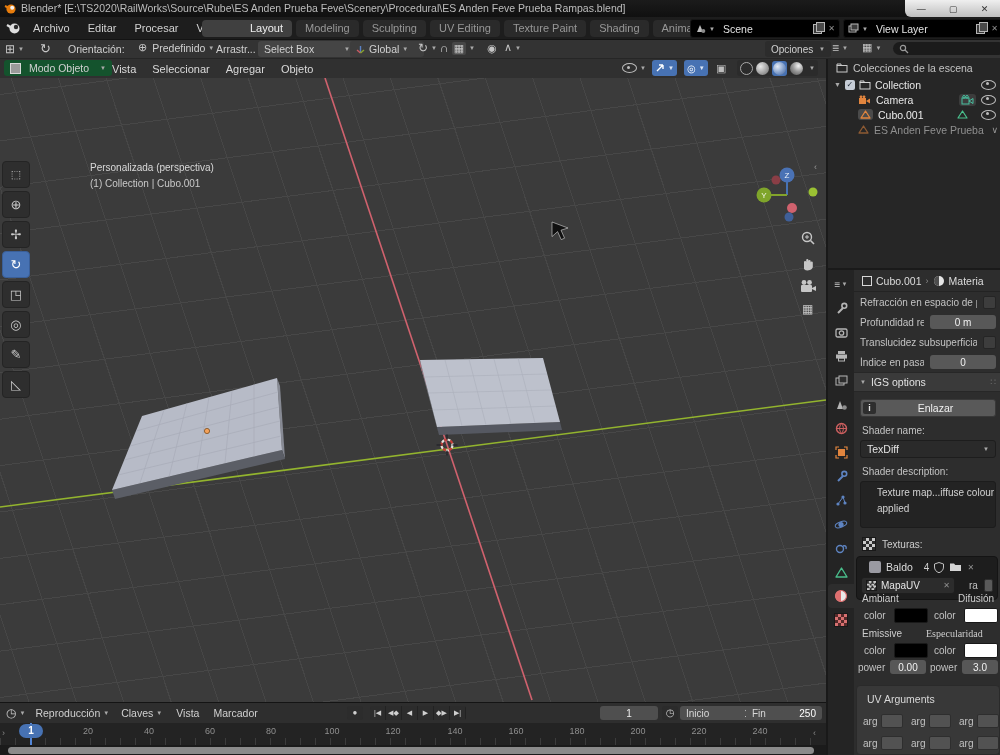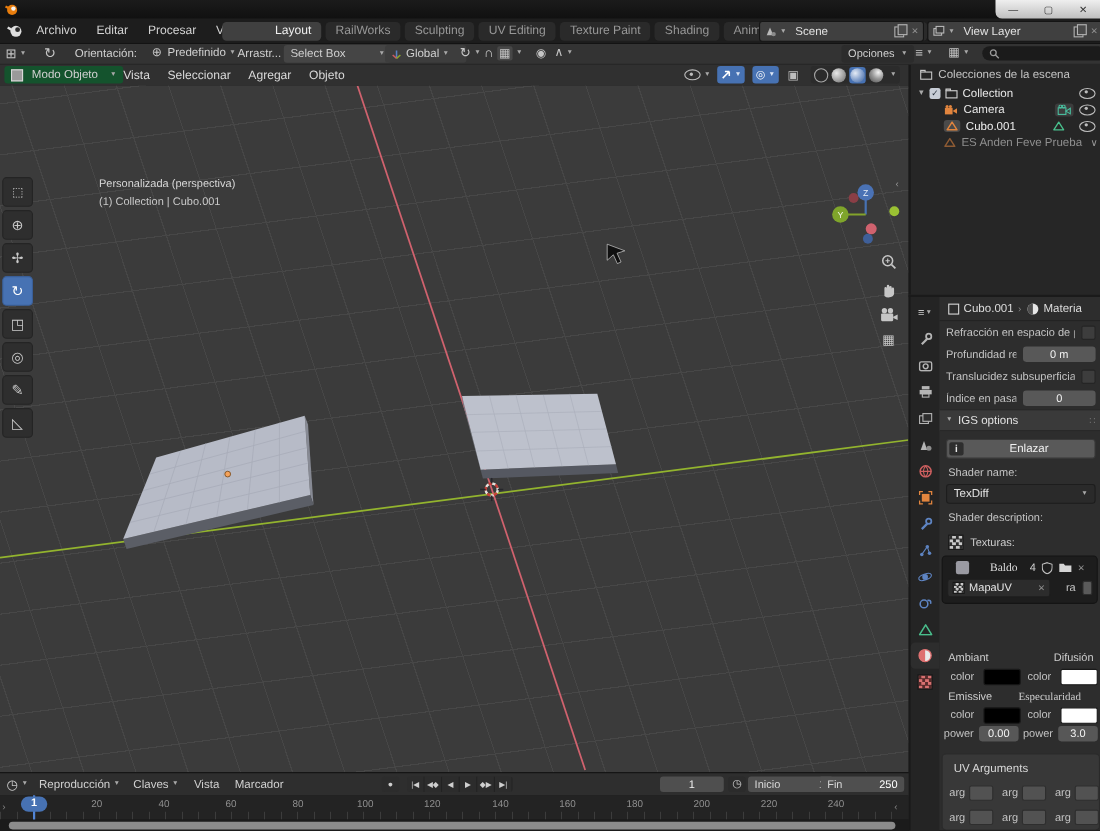--- a/index.html
+++ b/index.html
@@ -5,21 +5,21 @@
   html,body{margin:0;padding:0;background:#111;}
   #app{position:relative;width:1000px;height:755px;background:#242424;overflow:hidden;
        font-family:"Liberation Sans",sans-serif;color:#c8c8c8;font-size:11px;}
   .abs{position:absolute;}
   .row{display:flex;align-items:center;}
   .nw{white-space:nowrap;}
   .chev{font-size:6px;color:#a9a9a9;margin-left:3px;line-height:1;}
   .menu-item{padding:0 9px;color:#d2d2d2;font-size:11px;line-height:22px;cursor:default;}
   .ws-tab{height:17px;line-height:17px;padding:0 9px;margin:0 2px;border-radius:4px;background:#2a2a2a;color:#979797;font-size:11px;}
   .ws-tab.active{background:#404040;color:#efefef;padding-left:48px;}
-  .idfield{height:17px;background:#404040;border:1px solid #151515;border-radius:3px;display:flex;align-items:center;padding:0 4px;}
+  .idfield{height:17px;background:#000000;border:1px solid #151515;border-radius:3px;display:flex;align-items:center;padding:0 4px;}
   .pill{background:#454545;border-radius:3px;height:16px;display:flex;align-items:center;padding:0 6px;}
   .flatlbl{color:#d0d0d0;font-size:10.5px;}
   .hdr-ico{color:#c6c6c6;font-size:11px;}
   .vh-menu{color:#dadada;font-size:11px;padding:0 8px;line-height:20px;}
   .slider{background:#585858;border-radius:3px;color:#f2f2f2;font-size:10px;display:flex;align-items:center;justify-content:center;height:14px;}
   .checkbox{width:11px;height:11px;background:#3d3d3d;border:1px solid #252525;border-radius:2px;}
   .swatch{width:32px;height:13px;border-radius:2px;border:1px solid #191919;}
   .plabel{color:#c3c3c3;font-size:10px;}
   .icon-eye{position:relative;display:inline-block;width:13px;height:8px;border:1px solid #bdbdbd;border-radius:50%;}
   .icon-eye::after{content:"";position:absolute;left:4px;top:1.5px;width:3px;height:3px;border-radius:50%;background:#bdbdbd;}
@@ -43,20 +43,21 @@
 <body>
 
 <div id="app">
 
   <div class="abs" style="left:0;top:0;width:1000px;height:17px;background:linear-gradient(#1b1b1b,#101010);">
     <svg class="abs" style="left:4px;top:2px" width="13" height="13" viewBox="0 0 13 13">
       <circle cx="7" cy="7" r="4.6" fill="#e87d0d"></circle>
         <circle cx="8.2" cy="5.8" r="2" fill="#f4f4f4"></circle>
       <path d="M1 4 L5 6" stroke="#e87d0d" stroke-width="2"></path>
     </svg>
+    <span class="abs nw" style="left:21px;top:2px;font-size:10.5px;color:#bdbdbd;">Blender* [E:\TS2020\RailWorks\Source\Rube\ES Anden Prueba Feve\Scenery\Procedural\ES Anden Feve Prueba Rampas.blend]</span>
     <div class="abs row" style="left:905px;top:0;width:95px;height:17px;background:linear-gradient(#efefef,#bfbfbf);border-bottom-left-radius:6px;justify-content:space-around;">
       <span style="color:#333;font-size:9px;">—</span>
       <span style="color:#333;font-size:9px;">▢</span>
       <span style="color:#333;font-size:9px;">✕</span>
     </div>
   </div>
 
   <div class="abs" style="left:0;top:17px;width:1000px;height:22px;background:#1d1d1d;border-bottom:1px solid #131313;">
     <svg class="abs" style="left:6px;top:4px" width="15" height="14" viewBox="0 0 15 14">
       <circle cx="8.5" cy="7.5" r="5" fill="#dedede"></circle>
@@ -65,21 +66,21 @@
     </svg>
     <div class="abs row" style="left:24px;top:0;height:22px;">
       <span class="menu-item">Archivo</span>
       <span class="menu-item">Editar</span>
       <span class="menu-item">Procesar</span>
       <span class="menu-item">Ventana</span>
       <span class="menu-item">Ayuda</span>
     </div>
     <div class="abs row" style="left:200px;top:2px;height:18px;">
       <span class="ws-tab active">Layout</span>
-      <span class="ws-tab">RailWorks</span>
+      <span class="ws-tab">Modeling</span>
       <span class="ws-tab">Sculpting</span>
       <span class="ws-tab">UV Editing</span>
       <span class="ws-tab">Texture Paint</span>
       <span class="ws-tab">Shading</span>
       <span class="ws-tab">Animation</span>
       <span class="ws-tab">Rendering</span>
       <span class="ws-tab">Com</span>
     </div>
 
     <div class="abs idfield" style="left:690px;top:2px;width:140px;">
@@ -511,29 +512,33 @@
       <div class="row" style="height:16px;margin:7px 6px 0 6px;background:#595959;border-radius:3px;border:1px solid #383838;">
         <span style="width:13px;height:12px;background:#2e2e2e;border-radius:2px;color:#e8e8e8;font-size:9px;font-weight:bold;text-align:center;line-height:12px;margin-left:2px;">i</span>
         <span style="flex:1;text-align:center;color:#f0f0f0;font-size:10.5px;">Enlazar</span>
       </div>
       <div class="plabel" style="margin:8px 0 0 8px;">Shader name:</div>
       <div class="row" style="height:16px;margin:4px 6px 0 6px;background:#2a2a2a;border:1px solid #1d1d1d;border-radius:3px;padding:0 6px;justify-content:space-between;">
         <span style="color:#e2e2e2;font-size:10.5px;">TexDiff</span>
         <span class="chev">▼</span>
       </div>
       <div class="plabel" style="margin:8px 0 0 8px;">Shader description:</div>
+      <div style="margin:4px 6px 0 6px;height:40px;background:#232323;border-radius:3px;border:1px solid #1c1c1c;padding:5px 0 0 16px;">
+        <div class="plabel nw" style="color:#d2d2d2;">Texture map...iffuse colour</div>
+        <div class="plabel" style="color:#d2d2d2;margin-top:5px;">applied</div>
+      </div>
       <div class="row" style="margin:9px 0 0 8px;gap:6px;">
         <span class="checker"></span>
         <span class="plabel" style="color:#cdcdcd;">Texturas:</span>
       </div>
 
       <div style="margin:5px 4px 0 2px;background:#1d1d1d;border:1px solid #141414;border-radius:4px;padding:4px 4px 5px 4px;">
         <div class="row" style="gap:5px;">
           <span style="width:12px;height:12px;background:#9a9aa2;border-radius:2px;margin-left:8px;"></span>
-          <span style="color:#dcdcdc;font-size:10.5px;margin-left:14px;font-family:Liberation Serif, serif;">Baldo</span>
+          <span style="color:#dcdcdc;font-size:10.5px;">Baldo</span>
           <span style="color:#cfcfcf;font-size:10px;margin-left:6px;">4</span>
           <svg width="10" height="11" viewBox="0 0 10 11">
               <path d="M5 0.5 L9.5 2 V5 C9.5 7.8 7.8 9.8 5 10.7 C2.2 9.8 0.5 7.8 0.5 5 V2 Z" fill="none" stroke="#c2c2c2"></path>
             </svg>
           <svg width="13" height="10" viewBox="0 0 13 10">
               <path d="M1 1.5 h4 l1.3 1.5 H12 V9 H1 Z" fill="#d5d5d5"></path>
             </svg>
           <span class="xicon">✕</span>
         </div>
         <div class="row" style="margin-top:4px;gap:6px;">

